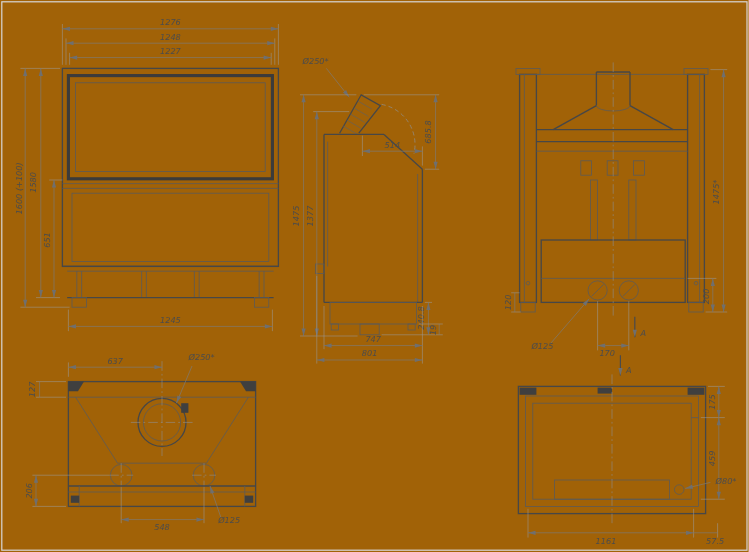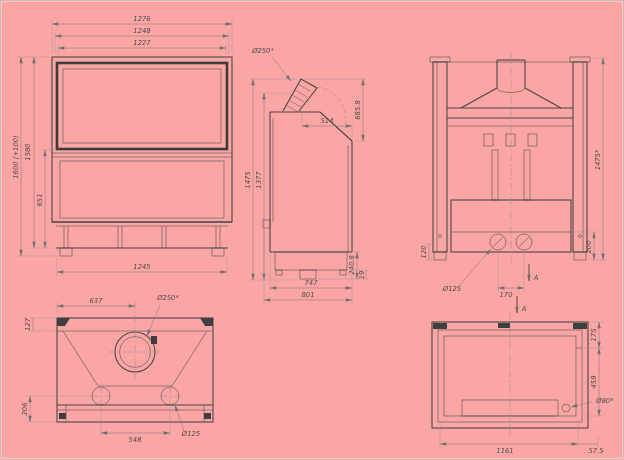--- a/index.html
+++ b/index.html
@@ -1,16 +1,16 @@
 <!DOCTYPE html>
 <html><head>
 <meta charset="utf-8">
 <style>
   html,body{margin:0;padding:0;background:#ffffff;}
-  .stage{width:624px;height:460px;position:relative;background:#fca5a5;overflow:hidden;}
+  .stage{width:624px;height:460px;position:relative;background:#a16207;overflow:hidden;}
   svg{display:block;}
   .ol   {fill:none;stroke:#474747;stroke-width:1.1;}
   .ol2  {fill:none;stroke:#5a5a5a;stroke-width:0.65;}
   .glass{fill:none;stroke:#3b3b3b;stroke-width:2.6;}
   .fillb{fill:#3f3f3f;stroke:none;}
   .dim  {fill:none;stroke:#7c7c7c;stroke-width:0.55;}
   .dimp {fill:none;stroke:#7c7c7c;stroke-width:0.55;}
   .ext  {fill:none;stroke:#9a9a9a;stroke-width:0.45;}
   .cl   {fill:none;stroke:#8f8f8f;stroke-width:0.5;stroke-dasharray:8 2.5 1.5 2.5;}
   .dash {fill:none;stroke:#8f8f8f;stroke-width:0.6;stroke-dasharray:3.5 2.5;}

